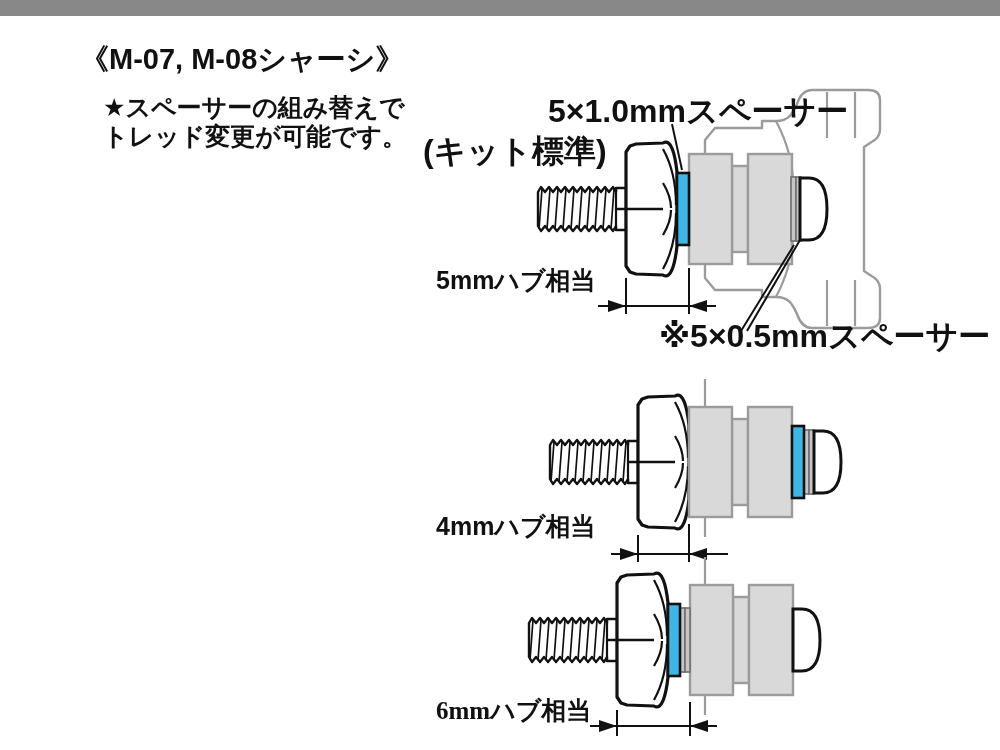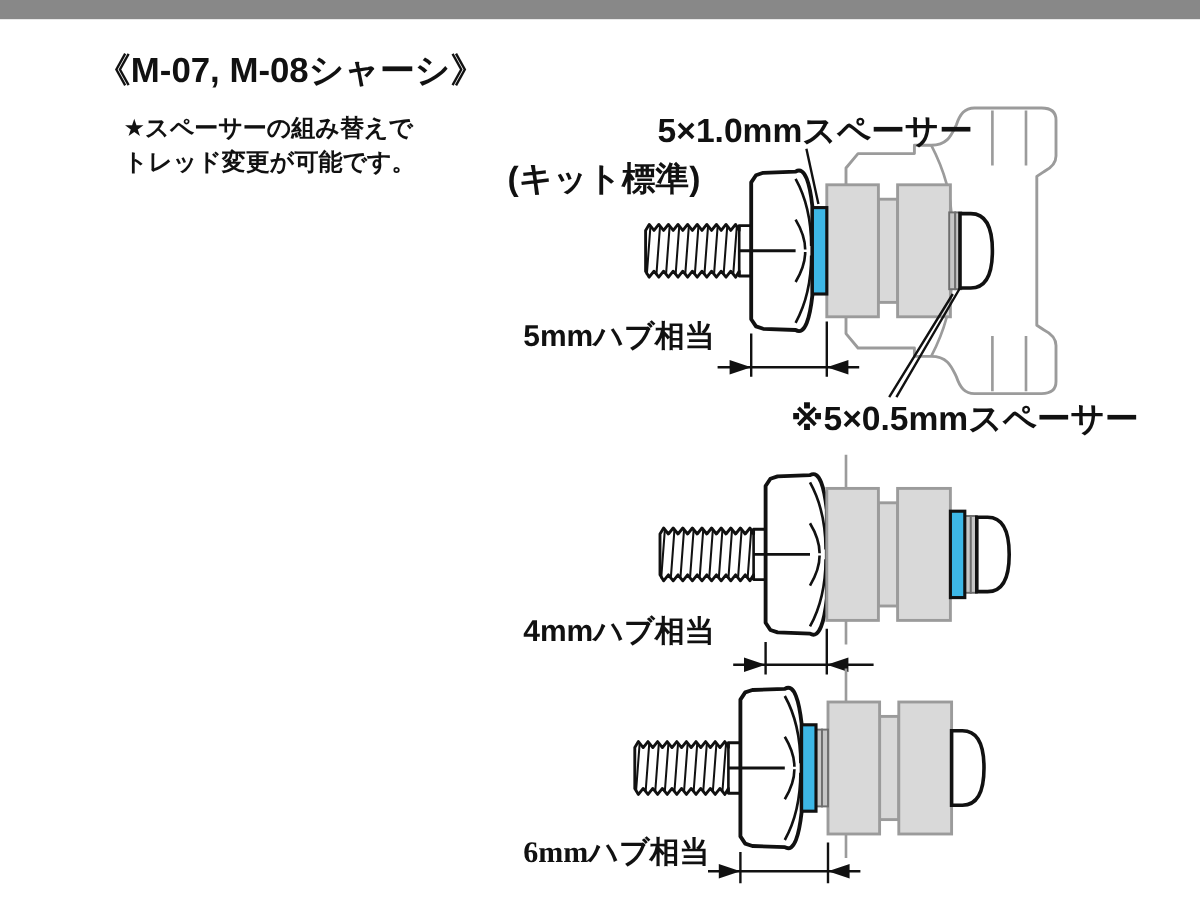--- a/index.html
+++ b/index.html
@@ -16,22 +16,22 @@
   .stage{
     position:relative;width:1000px;height:750px;background:var(--page-bg);
     overflow:hidden;margin:16px auto;
   }
   .stage svg{position:absolute;left:0;top:0;}
   .lbl{
     position:absolute;font-weight:bold;color:#111;white-space:nowrap;
     font-family:"Liberation Sans","DejaVu Sans",sans-serif;line-height:1.15;
   }
   .title{font-size:29px;}
-  .note{font-size:20px;line-height:29px;}
-  .callout{font-size:28px;}
+  .note{font-size:25px;line-height:29px;}
+  .callout{font-size:32px;}
   .hublabel{font-size:25px;text-align:right;}
   
   .ink{stroke:var(--line-black);fill:#ffffff;}
   .ink-line{stroke:var(--line-black);fill:none;}
   .part{fill:var(--part-gray);stroke:var(--outline-gray);}
   .ghost{fill:#ffffff;stroke:var(--outline-gray);}
   .ghost-line{fill:none;stroke:var(--outline-gray);}
   .thinsp{fill:var(--thin-spacer-gray);stroke:var(--thin-spacer-stroke);}
   .blue{fill:var(--spacer-blue);stroke:var(--line-black);}
   .dim{stroke:var(--line-black);fill:none;}
@@ -122,17 +122,17 @@
   <div class="lbl title" style="left:80px;top:27px;">《M-07, M-08シャーシ》</div>
 
   <div class="lbl note" style="left:103px;top:77px;">
     <div>★スペーサーの組み替えで</div>
     <div>トレッド変更が可能です。</div>
   </div>
 
   <div class="lbl callout" style="left:548px;top:77px;">5×1.0mmスペーサー</div>
   <div class="lbl callout" style="left:423px;top:117px;">(キット標準)</div>
   <div class="lbl hublabel" style="left:436px;top:250px;">5mmハブ相当</div>
-  <div class="lbl callout" style="left:659px;top:317px;">※5×0.5mmスペーサー</div>
+  <div class="lbl callout" style="left:659px;top:302px;">※5×0.5mmスペーサー</div>
   <div class="lbl hublabel" style="left:436px;top:496px;">4mmハブ相当</div>
   <div class="lbl hublabel" style="left:436px;top:681px;font-family:Liberation Serif, serif;">6mmハブ相当</div>
 
 </div>
 
 </body></html>

